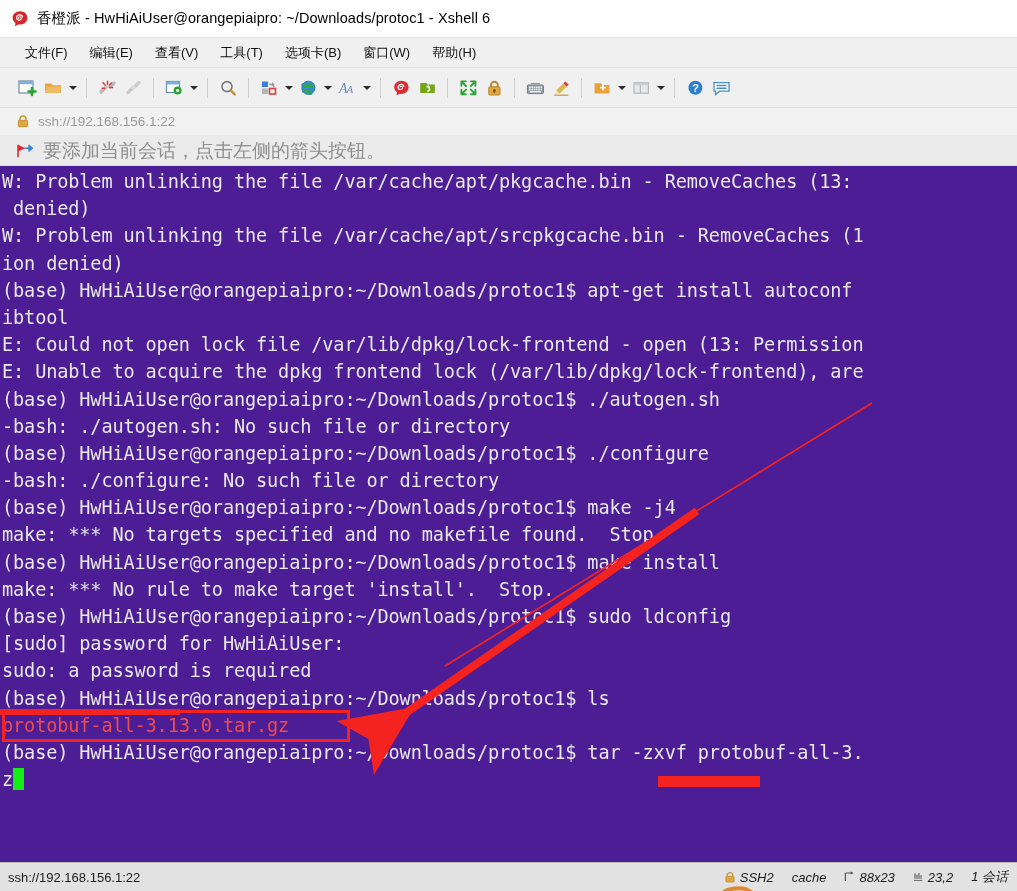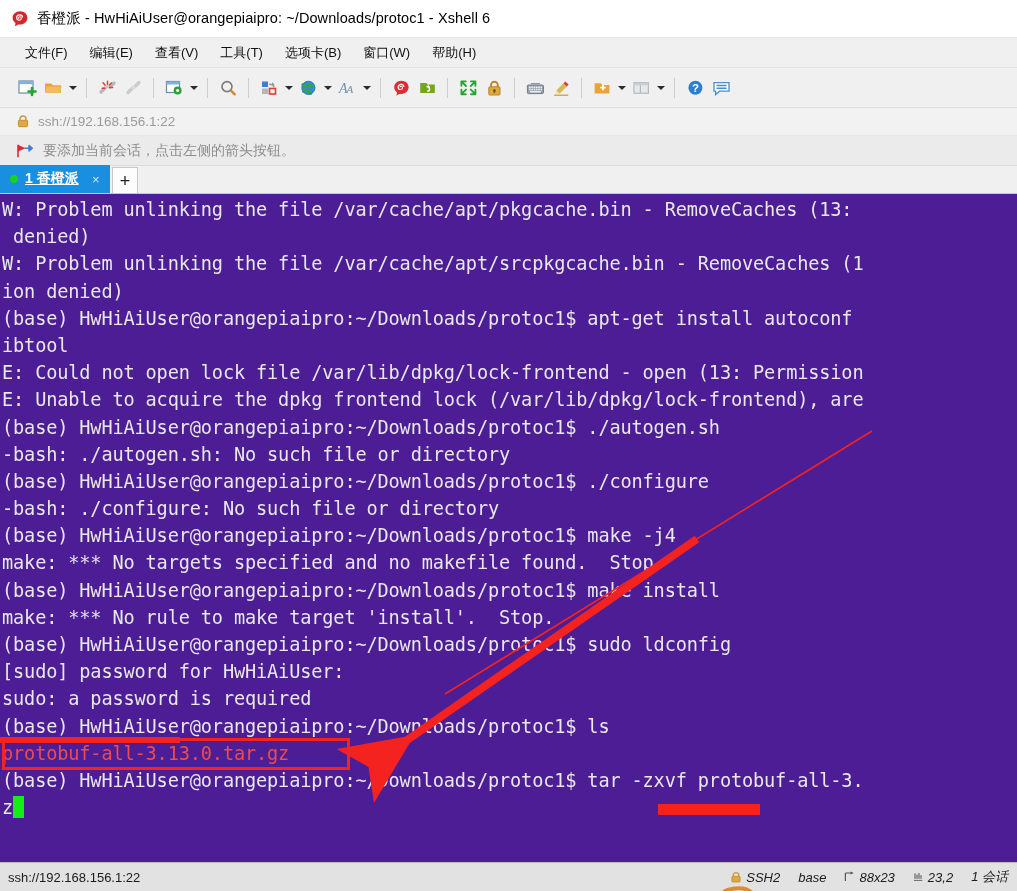--- a/index.html
+++ b/index.html
@@ -90,21 +90,21 @@
 
   
   .hintbar {
     height: 30px; flex: 0 0 30px;
     background: #ebebeb;
     display: flex; align-items: center;
     padding-left: 16px;
     border-bottom: 1px solid #dcdcdc;
   }
   .hint-icon { margin-right: 9px; display: flex; align-items: center; }
-  .hint-text { font-size: 14px; color: #8e8e8e; }
+  .hint-text { font-size: 19px; color: #8e8e8e; }
 
   
   .tabbar {
     height: 28px; flex: 0 0 28px;
     background: #f0f0f0;
     display: flex; align-items: flex-end;
     border-bottom: 1px solid #c8c8c8;
   }
   .tab {
     height: 28px; min-width: 110px;
@@ -425,28 +425,20 @@
     <span class="hint-icon">
       <svg width="18" height="16" viewBox="0 0 18 16">
         <path d="M2 1.8l7.4 3.4L2 8.6z" fill="#e02a32"></path>
         <path d="M2 1.8v12.4" stroke="#e02a32" stroke-width="1.6"></path>
         <path d="M8.6 5.2h6.6M13 2.4l3.4 2.8-3.4 2.8z" fill="#3e7fd4" stroke="#3e7fd4" stroke-width="1.4" stroke-linejoin="round"></path>
       </svg>
     </span>
     <span class="hint-text">要添加当前会话，点击左侧的箭头按钮。</span>
   </div>
 
-  <div class="tabbar">
-    <div class="tab">
-      <span class="tab-dot"></span>
-      <span class="tab-label">1 香橙派</span>
-      <span class="tab-close">×</span>
-    </div>
-    <div class="tab-new">+</div>
-  </div>
 
   <div class="terminal">
     <div class="term-lines" id="term-lines"><div class="term-line"><span>W: Problem unlinking the file /var/cache/apt/pkgcache.bin - RemoveCaches (13:</span></div><div class="term-line"><span> denied)</span></div><div class="term-line"><span>W: Problem unlinking the file /var/cache/apt/srcpkgcache.bin - RemoveCaches (1</span></div><div class="term-line"><span>ion denied)</span></div><div class="term-line"><span>(base) HwHiAiUser@orangepiaipro:~/Downloads/protoc1$ apt-get install autoconf</span></div><div class="term-line"><span>ibtool</span></div><div class="term-line"><span>E: Could not open lock file /var/lib/dpkg/lock-frontend - open (13: Permission</span></div><div class="term-line"><span>E: Unable to acquire the dpkg frontend lock (/var/lib/dpkg/lock-frontend), are</span></div><div class="term-line"><span>(base) HwHiAiUser@orangepiaipro:~/Downloads/protoc1$ ./autogen.sh</span></div><div class="term-line"><span>-bash: ./autogen.sh: No such file or directory</span></div><div class="term-line"><span>(base) HwHiAiUser@orangepiaipro:~/Downloads/protoc1$ ./configure</span></div><div class="term-line"><span>-bash: ./configure: No such file or directory</span></div><div class="term-line"><span>(base) HwHiAiUser@orangepiaipro:~/Downloads/protoc1$ make -j4</span></div><div class="term-line"><span>make: *** No targets specified and no makefile found.  Stop.</span></div><div class="term-line"><span>(base) HwHiAiUser@orangepiaipro:~/Downloads/protoc1$ make install</span></div><div class="term-line"><span>make: *** No rule to make target 'install'.  Stop.</span></div><div class="term-line"><span>(base) HwHiAiUser@orangepiaipro:~/Downloads/protoc1$ sudo ldconfig</span></div><div class="term-line"><span>[sudo] password for HwHiAiUser:</span></div><div class="term-line"><span>sudo: a password is required</span></div><div class="term-line"><span>(base) HwHiAiUser@orangepiaipro:~/Downloads/protoc1$ ls</span></div><div class="term-line"><span class="t-red">protobuf-all-3.13.0.tar.gz</span></div><div class="term-line"><span>(base) HwHiAiUser@orangepiaipro:~/Downloads/protoc1$ tar -zxvf protobuf-all-3.</span></div><div class="term-line"><span>z</span><span class="cursor"></span></div></div>
 
     <div class="anno-box" id="anno-box-file" style="left: 2px; top: 544px; width: 348px; height: 32px;"></div>
 
     <div class="anno-bar" id="anno-bar-ls" style="left: 0px; top: 542.8px; width: 180px; height: 6px;"></div>
 
     <div class="anno-bar" id="anno-bar-bottom" style="left: 658px; top: 610.4px; width: 102px; height: 11px;"></div>
 
@@ -468,21 +460,21 @@
       <span class="sb-ic">
         <svg width="12" height="13" viewBox="0 0 12 13">
           <path d="M3.2 5.6V4.4a2.8 2.8 0 0 1 5.6 0v1.2" fill="none" stroke="#c99a40" stroke-width="1.4"></path>
           <rect x="1.9" y="5.4" width="8.2" height="5.6" rx="0.8" fill="#e0a93d" stroke="#bd8a2c" stroke-width="0.8"></rect>
         </svg>
       </span>
       <span>SSH2</span>
     </div>
 
     <div class="sb-cell">
-      <span>base</span>
+      <span>cache</span>
     </div>
 
     <div class="sb-cell">
       <span class="sb-ic">
         <svg width="11" height="12" viewBox="0 0 11 12">
           <path d="M1.4 2h7.2M1.4 2v8" stroke="#555" stroke-width="1.2" fill="none"></path>
           <path d="M6.6 0.6L9.4 2 6.6 3.4z" fill="#555"></path>
         </svg>
       </span>
       <span>88x23</span>

